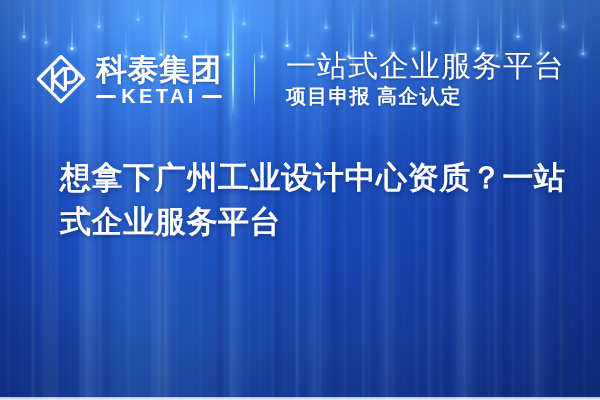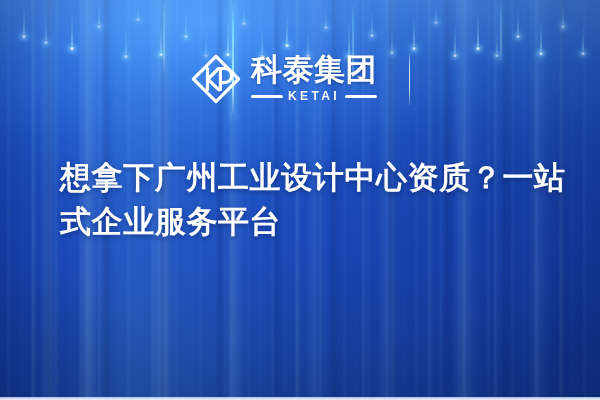--- a/index.html
+++ b/index.html
@@ -194,21 +194,21 @@
   }
   #brand-name-en-row .rule {
     flex: 1 1 auto;
     height: 3px;
     background: #ffffff;
     border-radius: 2px;
     min-width: 11px;
   }
   #brand-name-en {
     color: #ffffff;
-    font-size: 12px;
+    font-size: 20px;
     line-height: 17px;
     font-weight: 700;
     letter-spacing: 3.4px;
     white-space: nowrap;
   }
 
   #header-divider {
     width: 1px;
     height: 52px;
     background: linear-gradient(180deg,
@@ -421,18 +421,22 @@
         <div id="brand-name-en-row">
           <span class="rule"></span>
           <span id="brand-name-en">KETAI</span>
           <span class="rule"></span>
         </div>
       </div>
     </div>
 
     <div id="header-divider"></div>
 
+    <div id="tagline-block">
+      <div id="tagline-main">一站式企业服务平台</div>
+      <div id="tagline-sub">项目申报 高企认定</div>
+    </div>
   </div>
 
   <div id="headline">想拿下广州工业设计中心资质？一站式企业服务平台</div>
 
   <div id="bottom-rule"></div>
 </div>
 
 </body></html>

